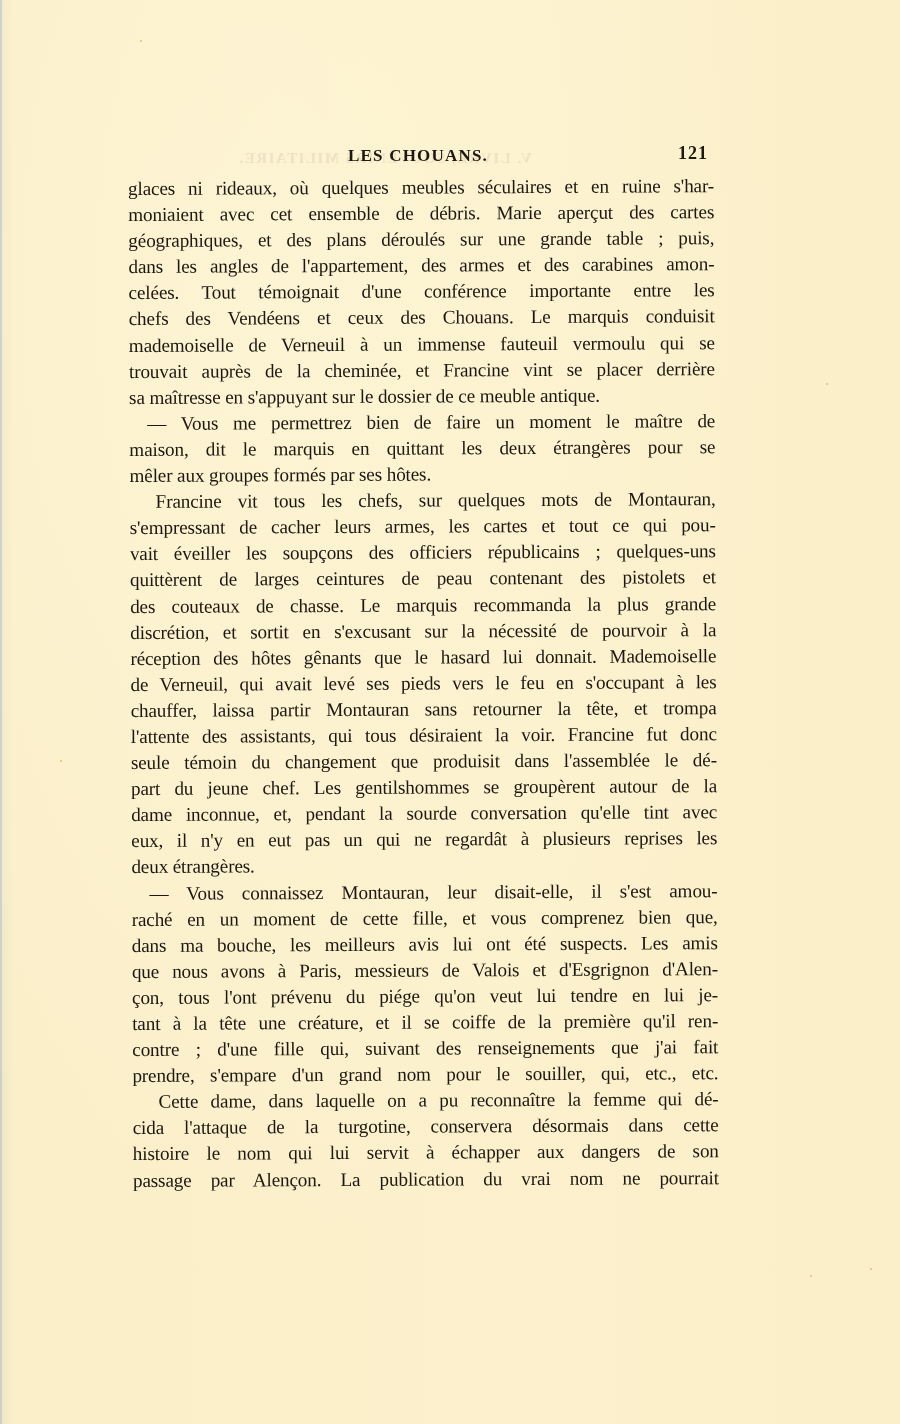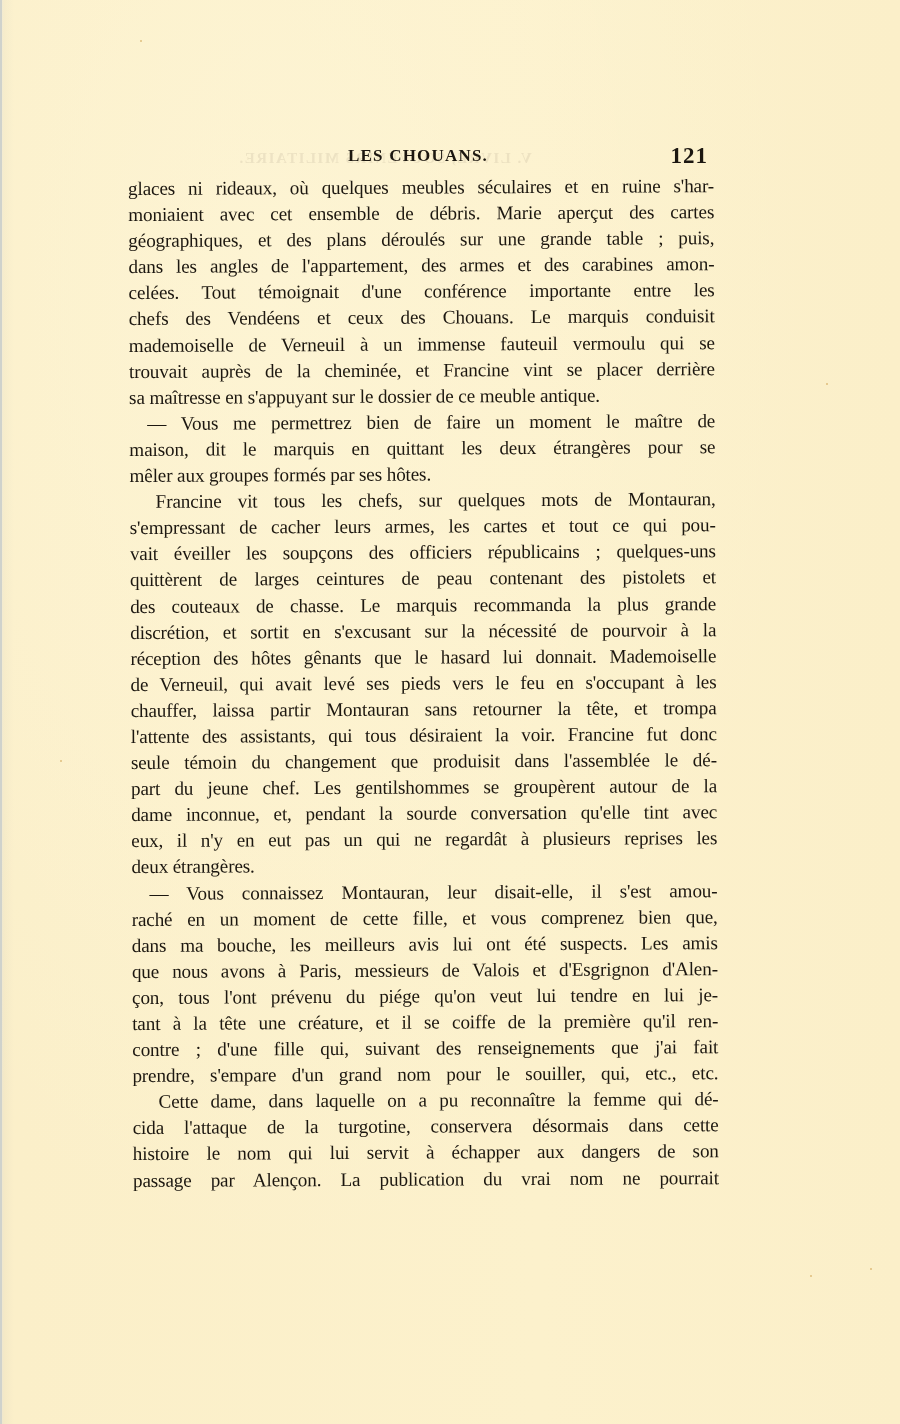--- a/index.html
+++ b/index.html
@@ -42,21 +42,21 @@
       top: 0;
       font-size: 17px;
       font-weight: bold;
       letter-spacing: 1.2px;
       font-family: "Liberation Serif", serif;
     }
     .page-number {
       position: absolute;
       right: 4px;
       top: -3px;
-      font-size: 23px;
+      font-size: 18px;
       font-weight: bold;
       letter-spacing: 1px;
     }
     .ghost {
       position: absolute;
       left: 238px;
       top: 150px;
       font-size: 15px;
       font-weight: bold;
       letter-spacing: 1.5px;

